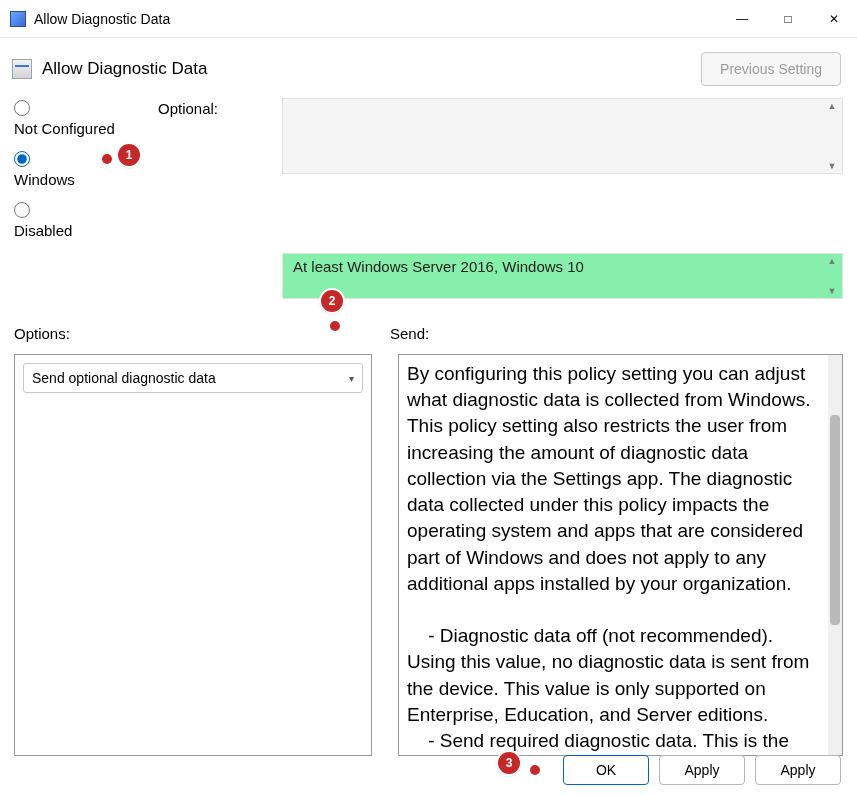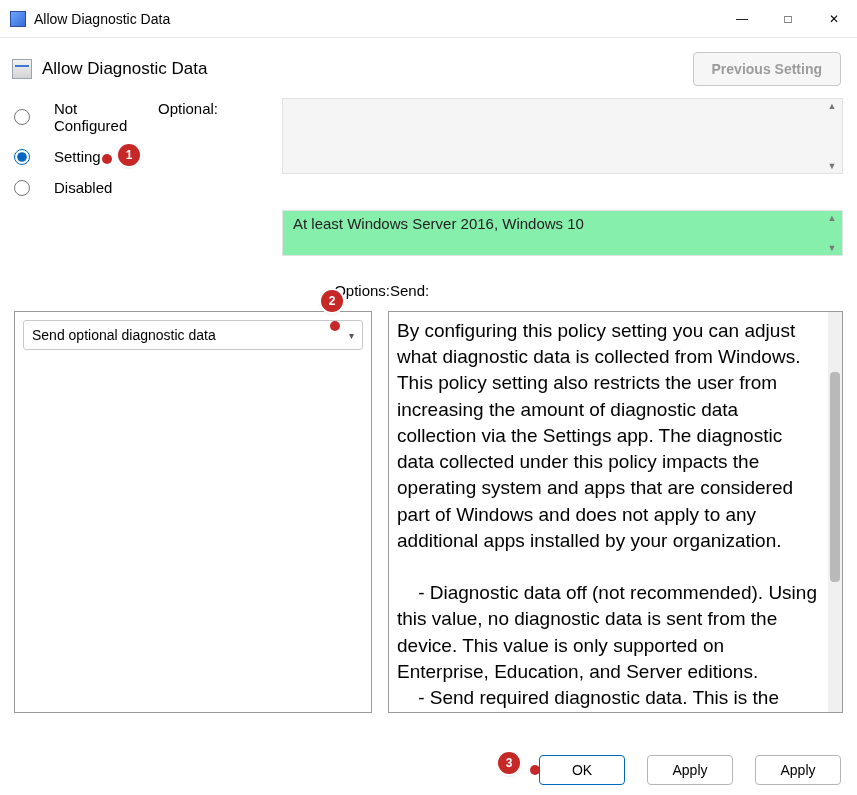--- a/index.html
+++ b/index.html
@@ -61,33 +61,33 @@
   }
   .navbtn {
     min-width: 120px;
     height: 34px;
     padding: 0 18px;
     border: 1px solid #c9c9c9;
     border-radius: 4px;
     background: #fff;
     font-size: 14px;
     margin-left: 10px;
-    display: inline-flex; align-items:center; justify-content:center;font-weight:bold;
+    display: inline-flex; align-items:center; justify-content:center;
   }
   .navbtn.disabled { color:#9c9c9c; background:#f6f6f6; }
 
   
   .upper {
     display: grid;
     grid-template-columns: 140px 120px 1fr;
     column-gap: 4px;
     padding: 0 14px 0 14px;
   }
   .radios { grid-column: 1; display:flex; flex-direction:column; gap:14px; padding-top:2px;}
-  .radio { display:flex; align-items:center; gap:24px; font-size:15px;}
+  .radio { display:flex; align-items:flex-start; gap:4px; font-size:15px;flex-direction:column;}
   .radio input { width:16px; height:16px; accent-color:#0067c0; margin:0;}
   .lblcol { grid-column:2; font-size:15px; padding-top:2px;}
   .fieldcol { grid-column:3; }
 
   .comment-field {
     width: 100%; height: 76px;
     border: 1px solid #e2e2e2;
     background: #f5f5f5;
     position: relative;
   }
@@ -117,26 +117,26 @@
     font-size:9px; color:#777; text-align:center; line-height:10px;
   }
   .supported-field .scroll-up{ top:2px; }
   .supported-field .scroll-down{ bottom:2px; }
 
   
   .labelsrow{
     display:flex; padding: 26px 14px 0 14px;
     font-size:15px;
   }
-  .labelsrow .optlbl{ width: 376px; text-align: right; }
+  .labelsrow .optlbl{ width: 376px; }
   .labelsrow .helplbl{ flex:1; }
 
   .panels{
     display:flex;
-    gap: 16px;
+    gap: 26px;
     padding: 12px 14px 0 14px;
     height: 414px;
   }
   .options-panel{
     width: 358px;
     border:1px solid #9a9a9a;
     padding: 8px;
     background:#fff;
   }
   .dropdown{
@@ -178,21 +178,21 @@
     position:absolute; left:2px; right:2px;
     top:60px; height:210px;
     background:#b9b9b9;
     border-radius:4px;
   }
 
   
   .footer{
     position:absolute;
     bottom:10px; right:16px;
-    display:flex; gap:22px;
+    display:flex; gap:10px;
     align-items:center;
   }
   .btn{
     min-width:86px; height:30px;
     border:1px solid #b5b5b5;
     border-radius:4px;
     background:#fff;
     font-size:14px;
     display:inline-flex; align-items:center; justify-content:center;
   }
@@ -234,21 +234,21 @@
 </div>
 
 <div class="upper">
   <div class="radios">
     <label class="radio">
       <input type="radio" name="st" style="">
       <span>Not Configured</span>
     </label>
     <label class="radio">
       <input type="radio" name="st" checked="" style="">
-      <span>Setting</span>
+      <span>Windows</span>
     </label>
     <label class="radio">
       <input type="radio" name="st" style="">
       <span>Disabled</span>
     </label>
   </div>
 
   <div class="lblcol">Optional:</div>
   <div class="fieldcol">
     <div class="comment-field">

